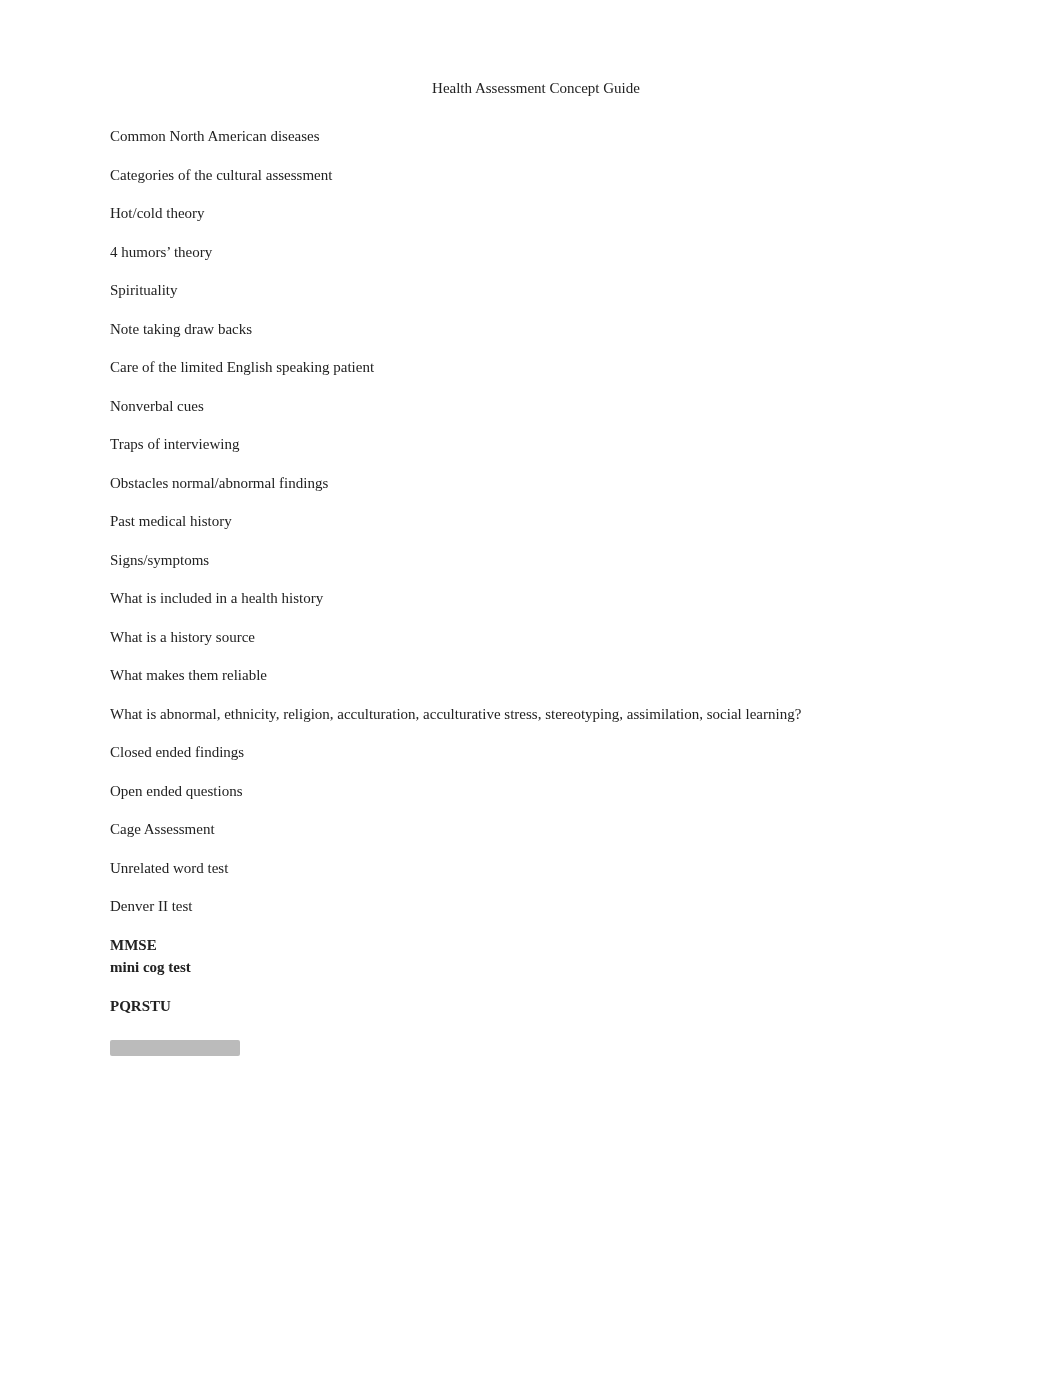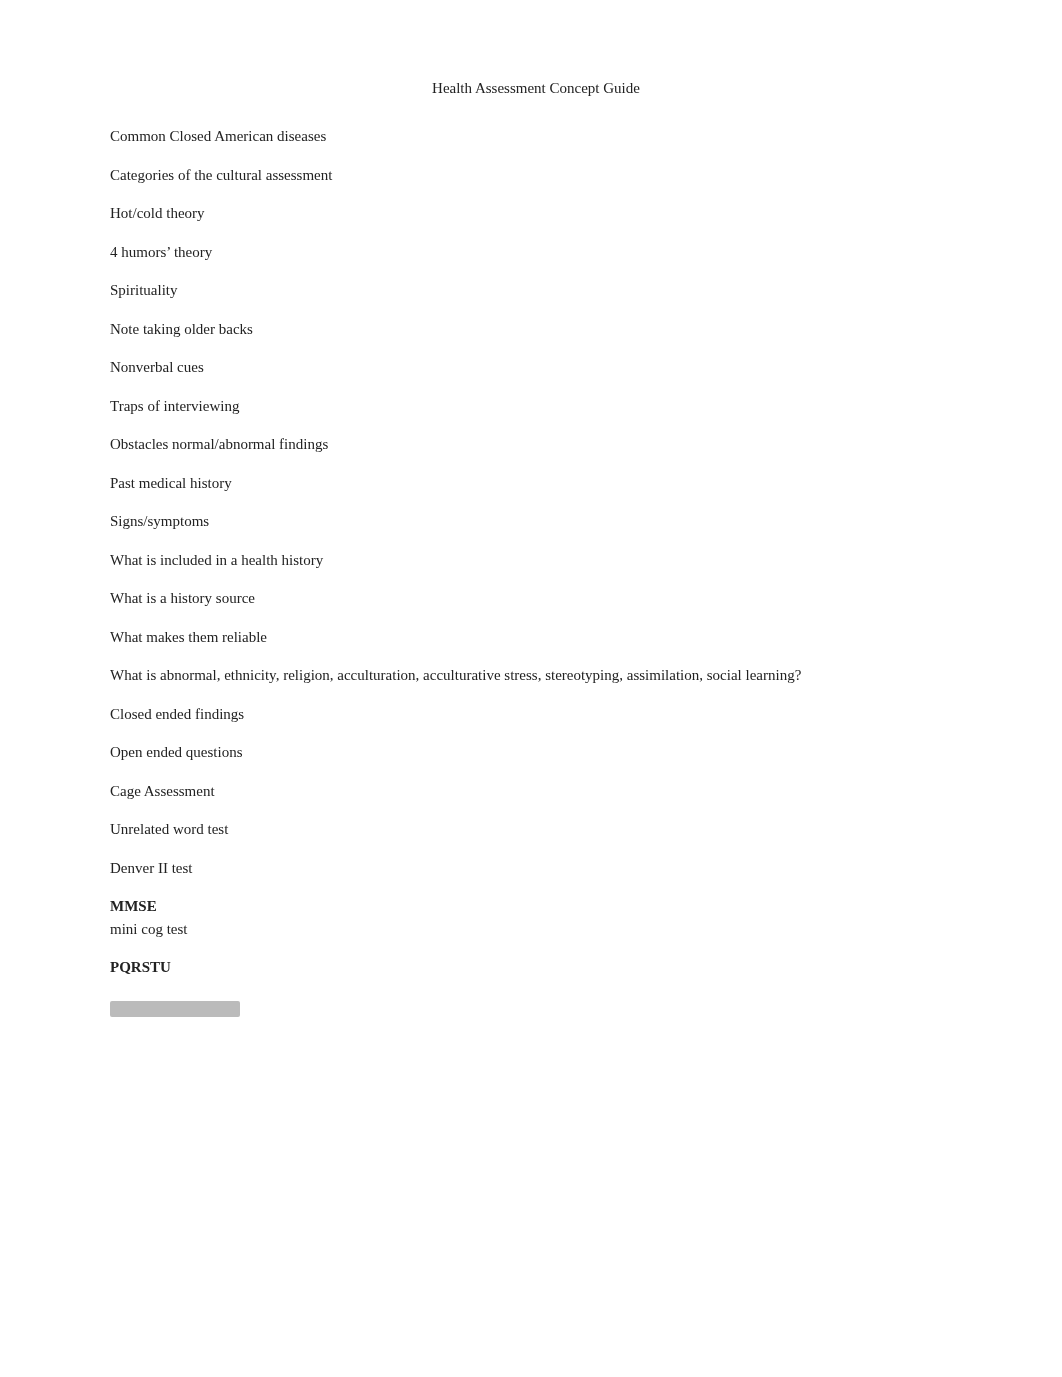--- a/index.html
+++ b/index.html
@@ -32,21 +32,21 @@
       font-size: 15px;
       color: #222;
     }
 
     .list-item.bold-label {
       font-weight: bold;
     }
 
     .list-item .sub-text {
       display: block;
-      font-weight: normal;
+      font-weight: bold;
       font-size: 15px;
     }
 
     .redacted {
       display: inline-block;
       background: #bbbbbb;
       color: #bbbbbb;
       border-radius: 2px;
       font-size: 13px;
       user-select: none;
@@ -56,36 +56,39 @@
       margin-top: 4px;
     }
   </style>
 </head>
 <body>
 
 <h1 class="page-title">Health Assessment Concept Guide</h1>
 
 <div>
   <div class="list-item">
-    <span>Common Closed American diseases</span>
+    <span>Common North American diseases</span>
   </div>
   <div class="list-item">
     <span>Categories of the cultural assessment</span>
   </div>
   <div class="list-item">
     <span>Hot/cold theory</span>
   </div>
   <div class="list-item">
     <span>4 humors’ theory</span>
   </div>
   <div class="list-item">
     <span>Spirituality</span>
   </div>
   <div class="list-item">
-    <span>Note taking older backs</span>
+    <span>Note taking draw backs</span>
+  </div>
+  <div class="list-item">
+    <span>Care of the limited English speaking patient</span>
   </div>
   <div class="list-item">
     <span>Nonverbal cues</span>
   </div>
   <div class="list-item">
     <span>Traps of interviewing</span>
   </div>
   <div class="list-item">
     <span>Obstacles normal/abnormal findings</span>
   </div>

